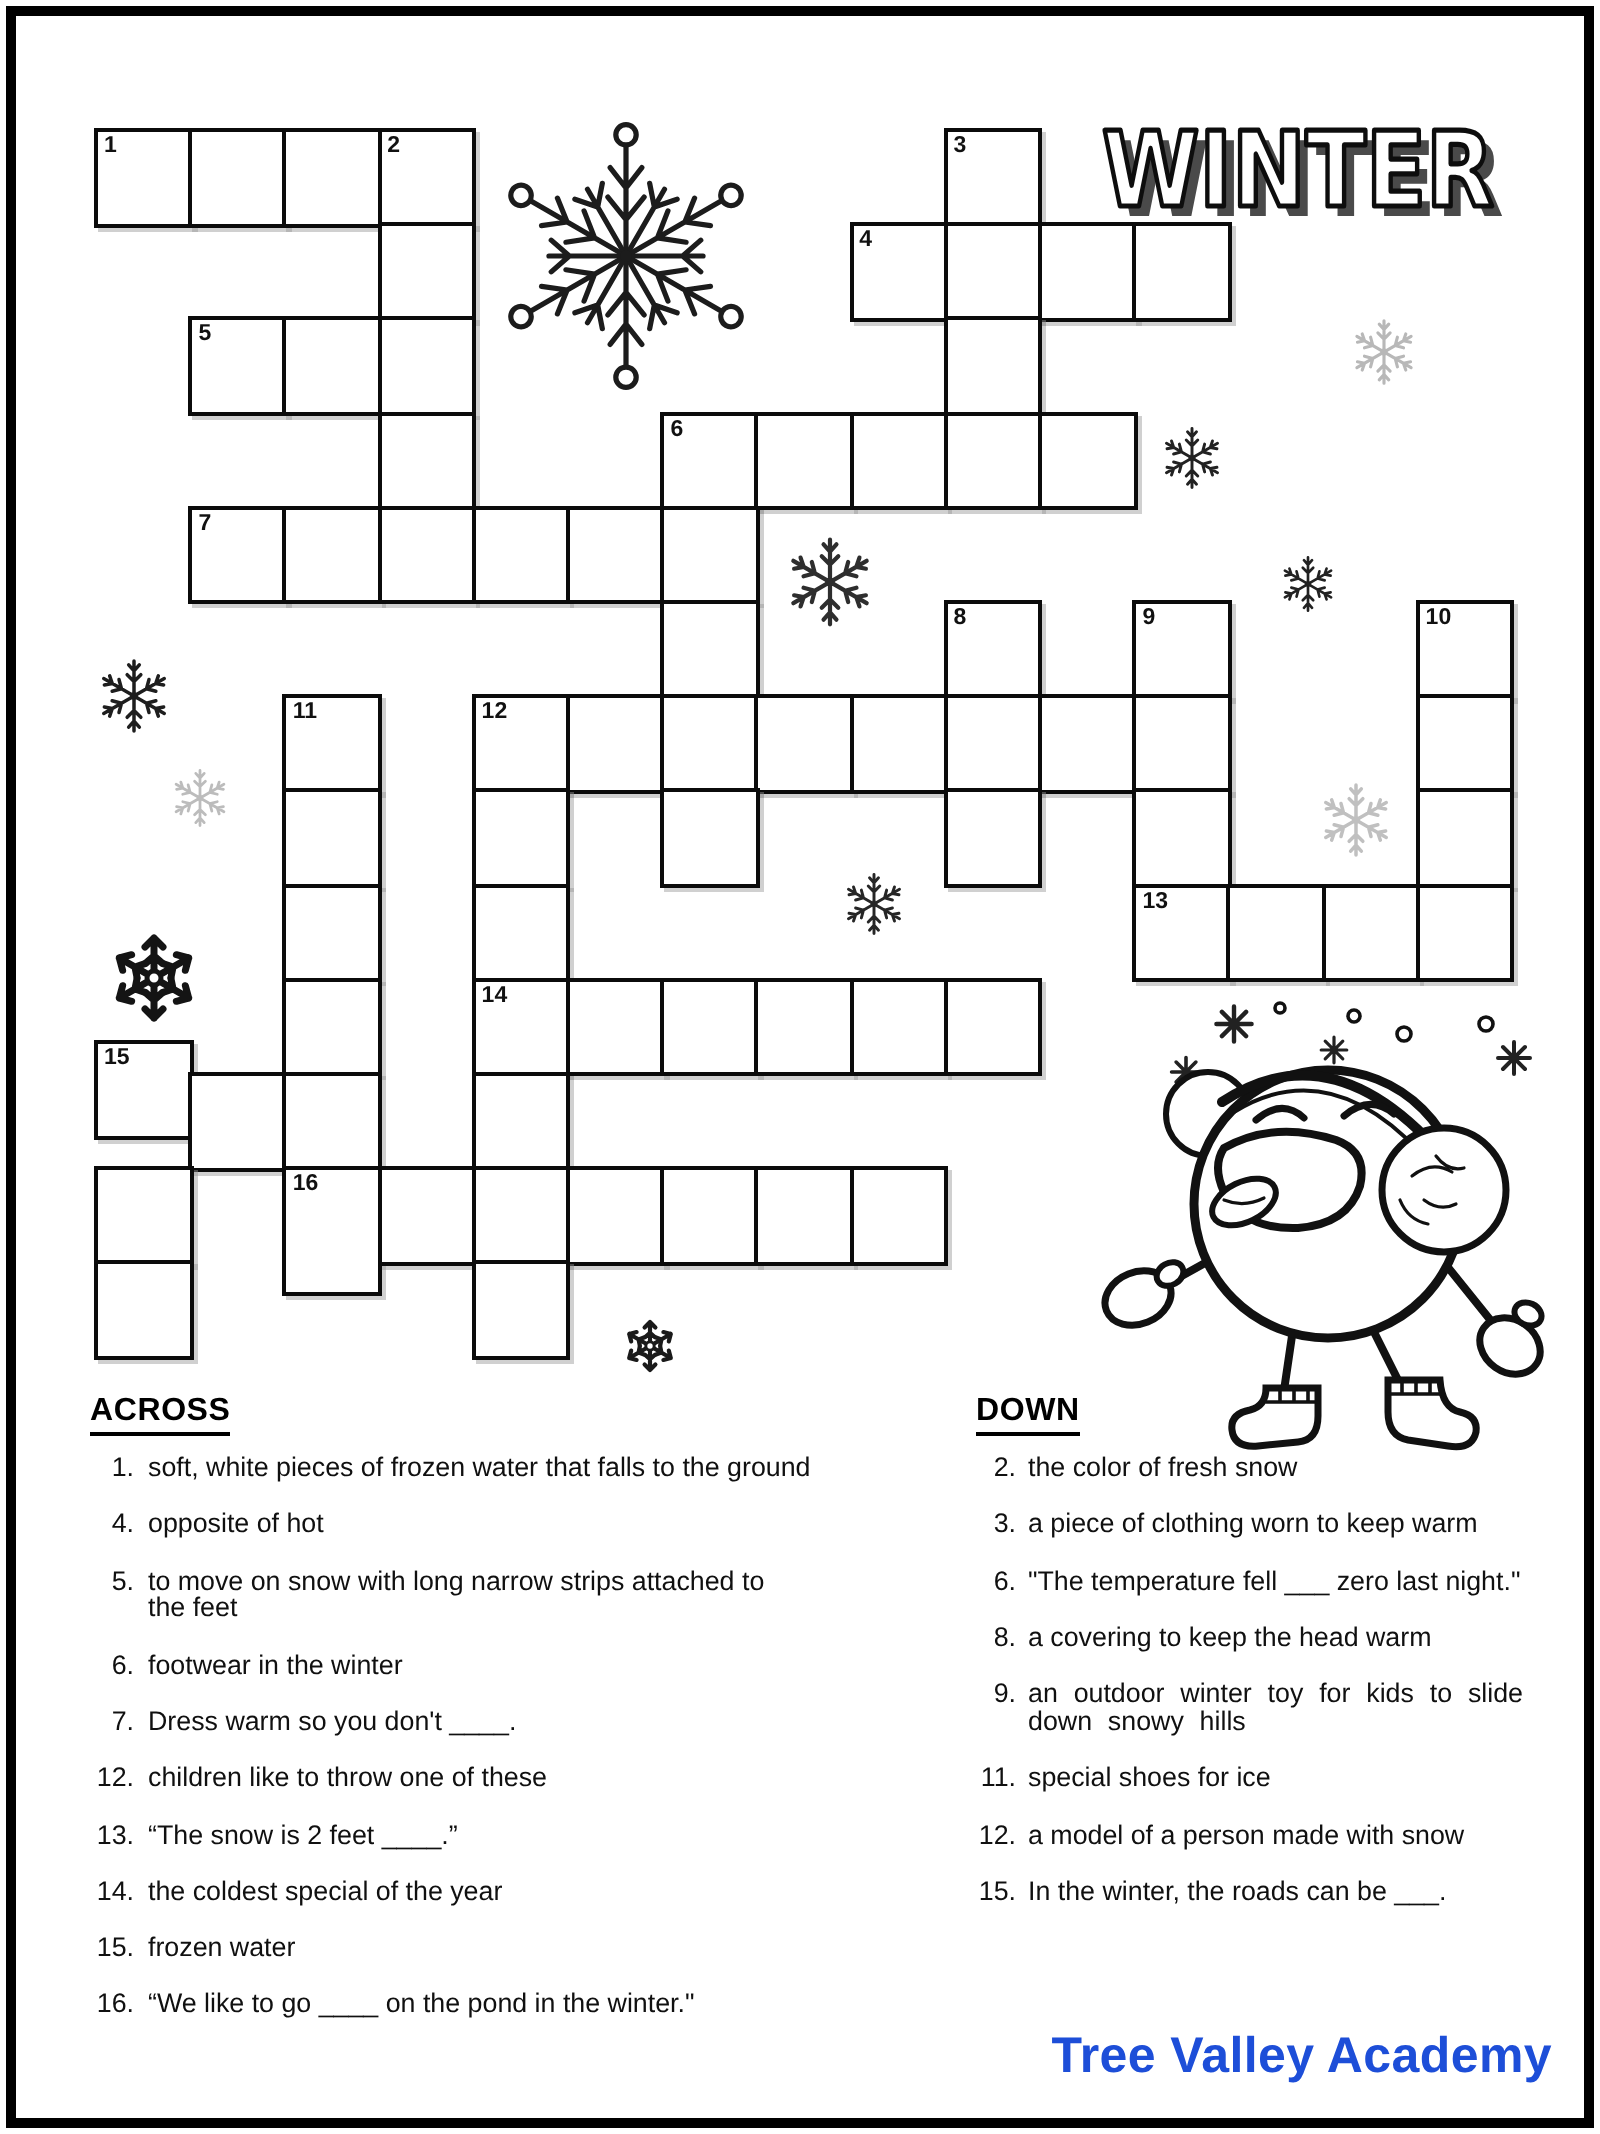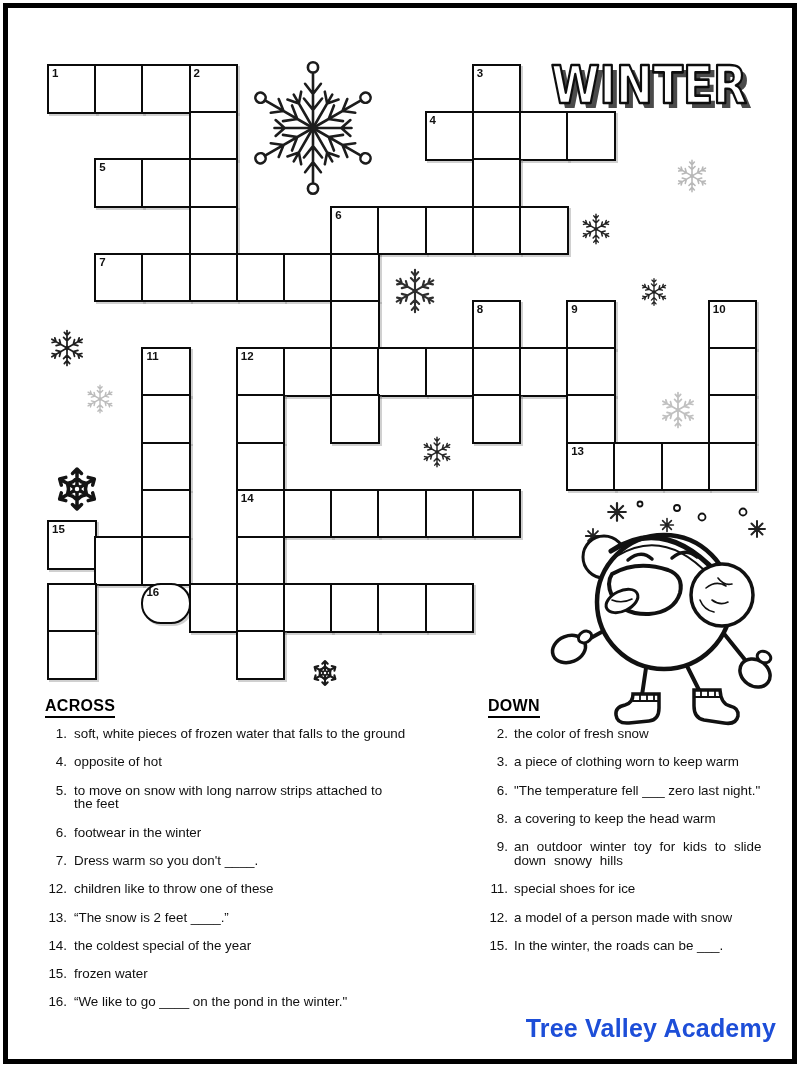--- a/index.html
+++ b/index.html
@@ -245,21 +245,21 @@
       <div class="cell" style="left: 377.4px; top: 488.8px; height: 49.7px; width: 49.7px;"></div>
       <div class="cell" style="left: 424.6px; top: 488.8px; height: 49.7px; width: 49.7px;"></div>
       <div class="cell" style="left: 471.8px; top: 488.8px; height: 49.7px; width: 49.7px;"></div>
       <div class="cell" style="left: 47px; top: 520px; height: 49.7px; width: 49.7px;">
         <span class="cellnum">15</span>
       </div>
       <div class="cell" style="left: 94.2px; top: 536px; height: 49.7px; width: 49.7px;"></div>
       <div class="cell" style="left: 141.4px; top: 536px; height: 49.7px; width: 49.7px;"></div>
       <div class="cell" style="left: 235.8px; top: 536px; height: 49.7px; width: 49.7px;"></div>
       <div class="cell" style="left: 47px; top: 583.2px; height: 49.7px; width: 49.7px;"></div>
-      <div class="cell" style="left: 141.4px; top: 583.2px; height: 41px; width: 49.7px; border-radius: 20px;">
+      <div class="cell" style="left: 141.4px; top: 583.2px; height: 65px; width: 49.7px;">
         <span class="cellnum">16</span>
       </div>
       <div class="cell" style="left: 188.6px; top: 583.2px; height: 49.7px; width: 49.7px;"></div>
       <div class="cell" style="left: 235.8px; top: 583.2px; height: 49.7px; width: 49.7px;"></div>
       <div class="cell" style="left: 283px; top: 583.2px; height: 49.7px; width: 49.7px;"></div>
       <div class="cell" style="left: 330.2px; top: 583.2px; height: 49.7px; width: 49.7px;"></div>
       <div class="cell" style="left: 377.4px; top: 583.2px; height: 49.7px; width: 49.7px;"></div>
       <div class="cell" style="left: 424.6px; top: 583.2px; height: 49.7px; width: 49.7px;"></div>
       <div class="cell" style="left: 47px; top: 630.4px; height: 49.7px; width: 49.7px;"></div>
       <div class="cell" style="left: 235.8px; top: 630.4px; height: 49.7px; width: 49.7px;"></div>

